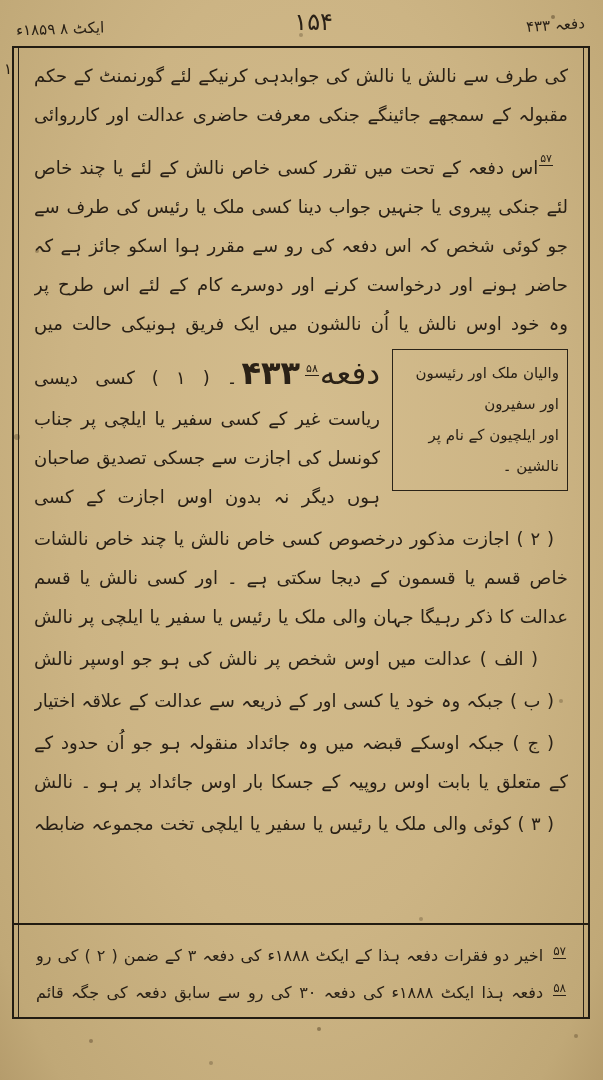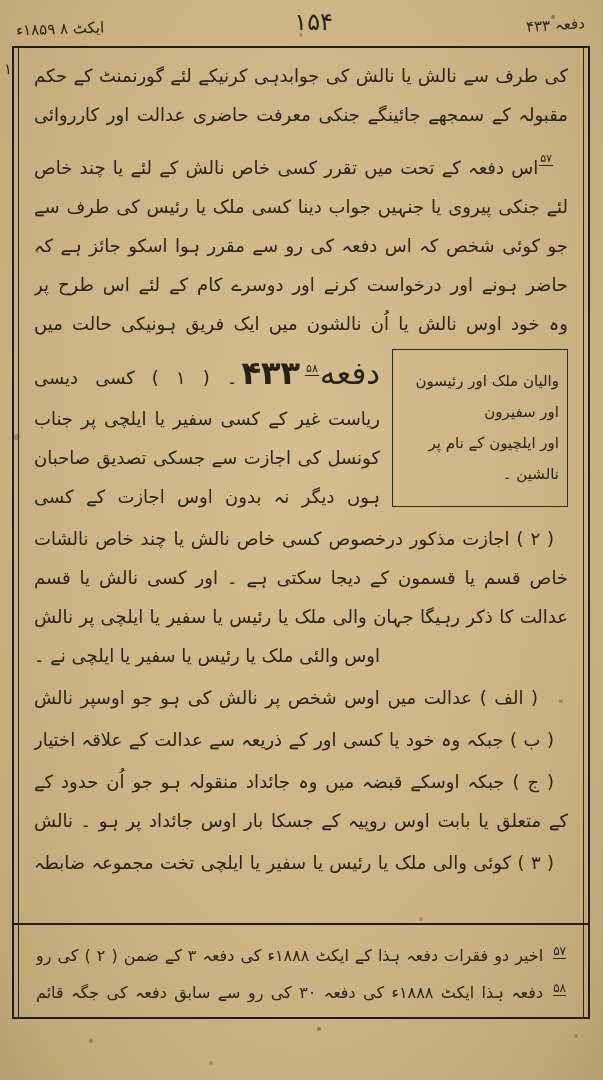--- a/index.html
+++ b/index.html
@@ -52,21 +52,21 @@
     border-bottom:1px solid #2a2116;padding:0 1px;margin:0 1px;
   }
   
   .section-block{margin-top:4px;}
   .sidenote{
     float:left;
   }
   
   .sidenote{
     float:right;width:158px;border:1.5px solid #2a2318;
-    margin:2px 0 6px 12px;padding:16px 8px;
+    margin:2px 0 6px 12px;padding:8px 8px;
     font-size:15px;line-height:31px;text-align:right;
   }
   .h1{height:52px;line-height:52px;font-size:18px;}
   .dafa{font-size:31px;font-weight:normal;letter-spacing:0;}
   .secnum{font-size:32px;font-weight:bold;margin:0 4px;}
   .clause{margin-top:3px;}
   .indent1{padding-right:14px;}
   .indent2{padding-right:30px;}
   
   .footnotes{
@@ -116,21 +116,20 @@
           <span class="dafa">دفعه</span><span class="secnum">۴۳۳</span><sup class="fnref">۵۸</sup><span>۔ ( ۱ ) کسی دیسی ریاست والی ملک یا رئیس پر اور کسی</span>
         </div>
         <div class="line">ریاست غیر کے کسی سفیر یا ایلچی پر جناب نواب گورنر جنرل بہادر با جلاس</div>
         <div class="line">کونسل کی اجازت سے جسکی تصدیق صاحبان سکرٹری گورنمنٹ ہند میں سے ایک صاحب سکرٹری کے دستخط</div>
         <div class="line end">ہوں دیگر نہ بدون اوس اجازت کے کسی اختیار رکھنے والی عدالت میں نالش ہوسکتی ہے ۔</div>
 
         <div class="clause">
           <div class="line indent1">( ۲ ) اجازت مذکور درخصوص کسی خاص نالش یا چند خاص نالشات کے یا درخصوص جملہ نالشات کسی</div>
           <div class="line">خاص قسم یا قسمون کے دیجا سکتی ہے ۔ اور کسی نالش یا قسم نالشات کی صورت میں اجازت مذکور میں اوس</div>
           <div class="line">عدالت کا ذکر رہیگا جہان والی ملک یا رئیس یا سفیر یا ایلچی پر نالش ہوسکیگی ۔ مگر اجازت مذکور نہ ملیگی الّا جبکہ</div>
-          <div class="line endleft">اوس والئی ملک یا رئیس یا سفیر یا ایلچی نے ۔</div>
         </div>
 
         <div class="line clause indent2 end">( الف ) عدالت میں اوس شخص پر نالش کی ہو جو اوسپر نالش کرنا چاہتا ہے ۔ یا</div>
         <div class="line clause indent1">( ب ) جبکہ وہ خود یا کسی اور کے ذریعہ سے عدالت کے علاقہ اختیار کی حدود ارضی کے اندر تجارت کرتا ہو ۔ یا</div>
         <div class="line clause indent1">( ج ) جبکہ اوسکے قبضہ میں وہ جائداد منقولہ ہو جو اُن حدود کے اندر واقع ہے ۔ یا جبکہ اوپر اوس قبضہ</div>
         <div class="line end">کے متعلق یا بابت اوس روپیہ کے جسکا بار اوس جائداد پر ہو ۔ نالش رجوع ہونیوالی ہو</div>
         <div class="line clause indent1">( ۳ ) کوئی والی ملک یا رئیس یا سفیر یا ایلچی تخت مجموعہ ضابطہ ہذا گرفتار نہ ہوسکیگا ۔ اور بدون اجازت</div>
       </div>
     </div>
 

